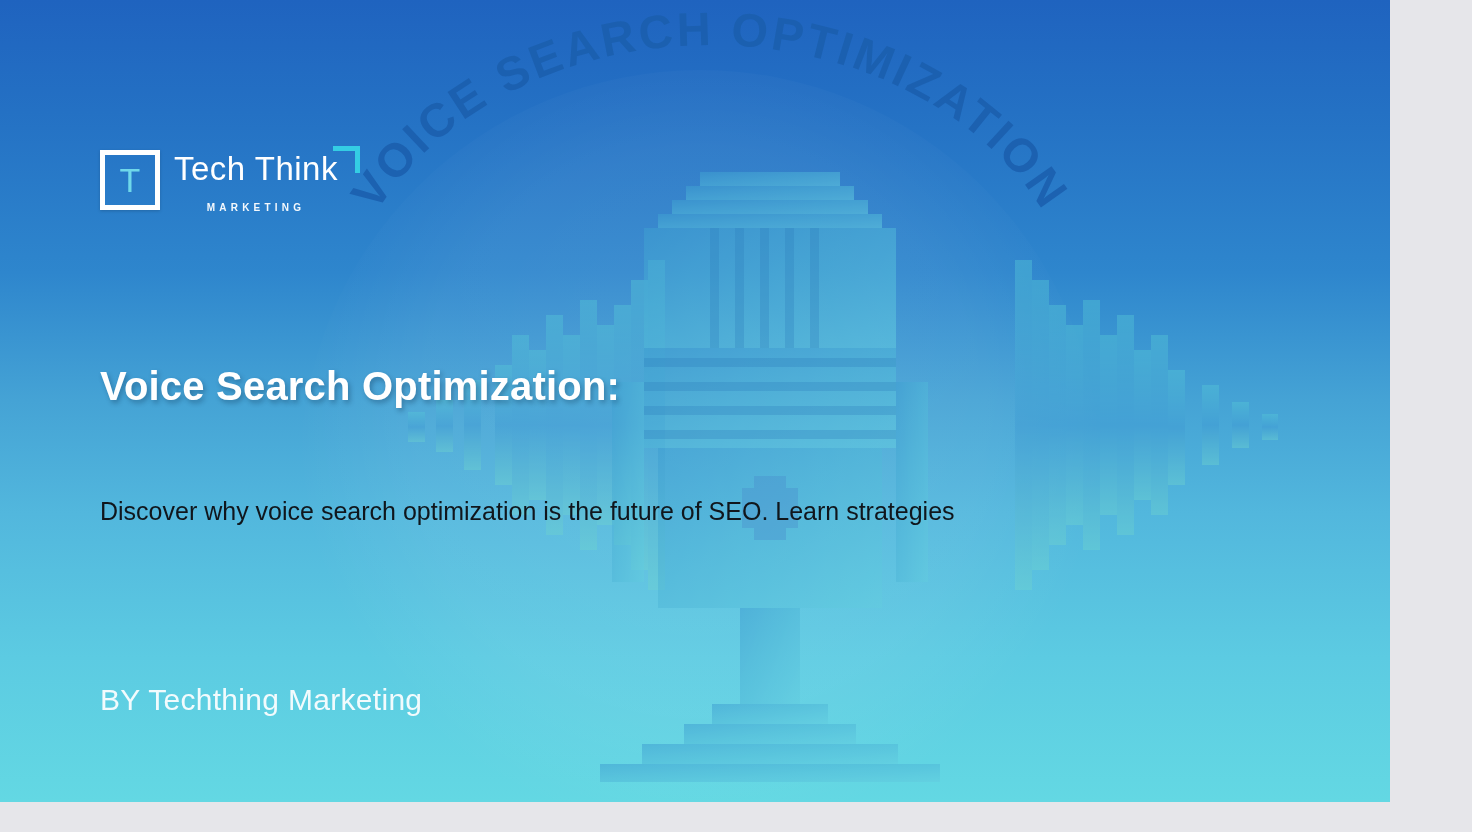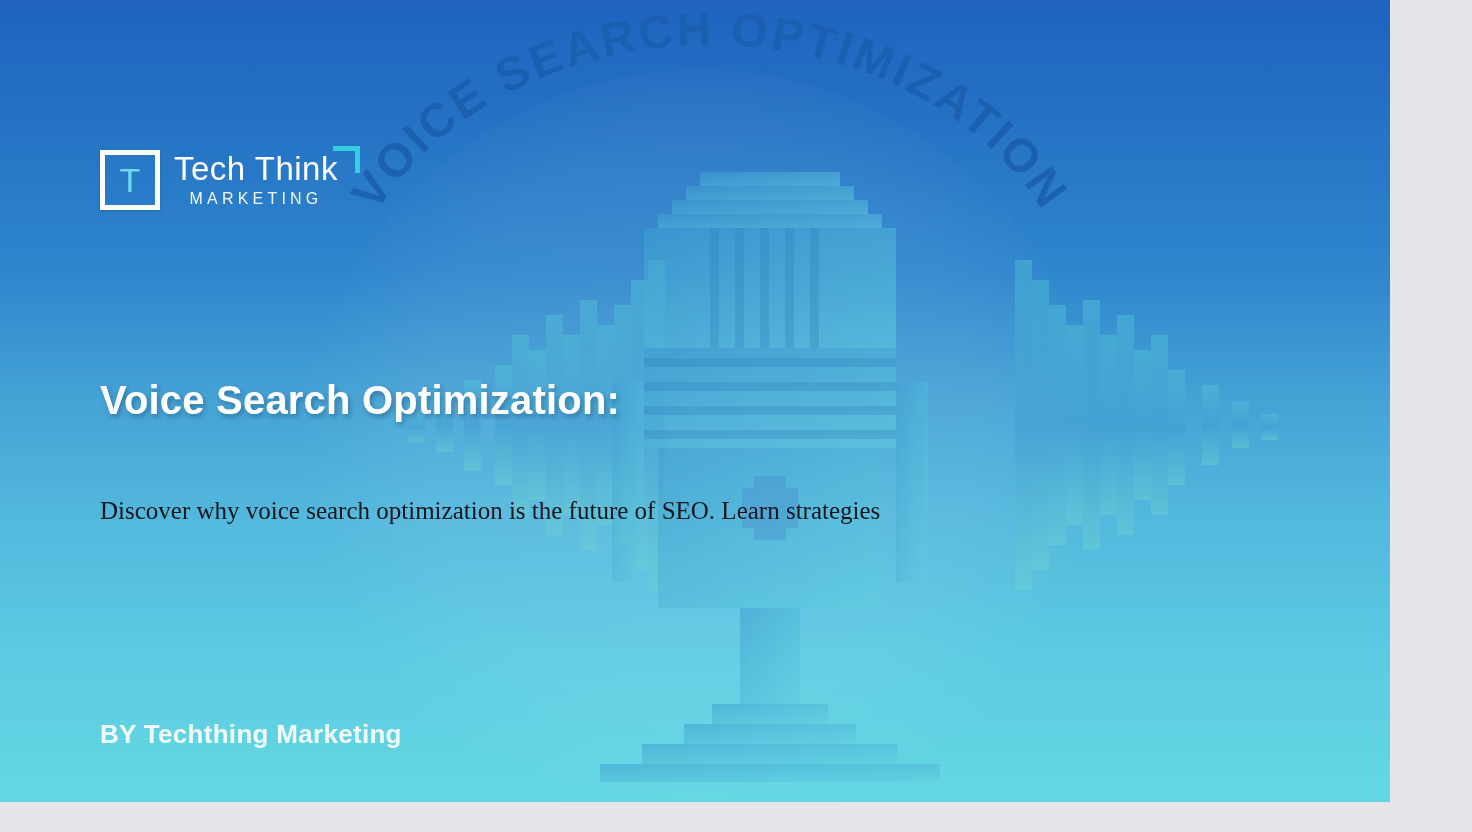--- a/index.html
+++ b/index.html
@@ -114,74 +114,73 @@
   .logo-name {
     color: #ffffff;
     font-size: 33px;
     font-weight: normal;
     letter-spacing: 0.5px;
     line-height: 1.05;
     white-space: nowrap;
   }
   .logo-sub {
     color: #ffffff;
-    font-size: 16px;
-    font-weight: normal;
+    font-size: 10px;
+    font-weight: bold;
     letter-spacing: 4.2px;
     text-align: center;
-    margin-top: 3px;
+    margin-top: 15px;
     opacity: 0.95;
   }
   .logo-corner {
     position: absolute;
     right: -22px;
     top: -4px;
     width: 22px;
     height: 22px;
     border-top: 5px solid #34cde4;
     border-right: 5px solid #34cde4;
   }
 
   
   .headline {
     position: absolute;
     left: 100px;
-    top: 372px;
+    top: 358px;
     width: 820px;
     color: #ffffff;
     font-size: 40px;
     font-weight: bold;
     line-height: 1.43;
     letter-spacing: 0.2px;
     text-shadow: 2px 3px 5px rgba(10,40,70,0.33);
   }
   .headline .line { display: block; white-space: nowrap; }
 
   .subcopy {
     position: absolute;
     left: 100px;
     top: 490px;
     width: 1020px;
     color: #10161c;
     font-size: 25px;
     font-weight: normal;
     line-height: 1.70;
   }
-  .subcopy .line { display: block; white-space: nowrap; font-family: Liberation Serif, serif; }
+  .subcopy .line { display: block; white-space: nowrap; }
 
   .byline {
     position: absolute;
     left: 100px;
     top: 683px;
     color: #f2fbfd;
-    font-size: 26px;
-    font-weight: bold;
+    font-size: 30px;
+    font-weight: normal;
     letter-spacing: 0.3px;
     white-space: nowrap;
-    margin-top: 36px;
   }
 </style>
 </head>
 <body>
 
 <div class="banner">
 
   <div class="halo"></div>
 
   <div class="mic-art">

